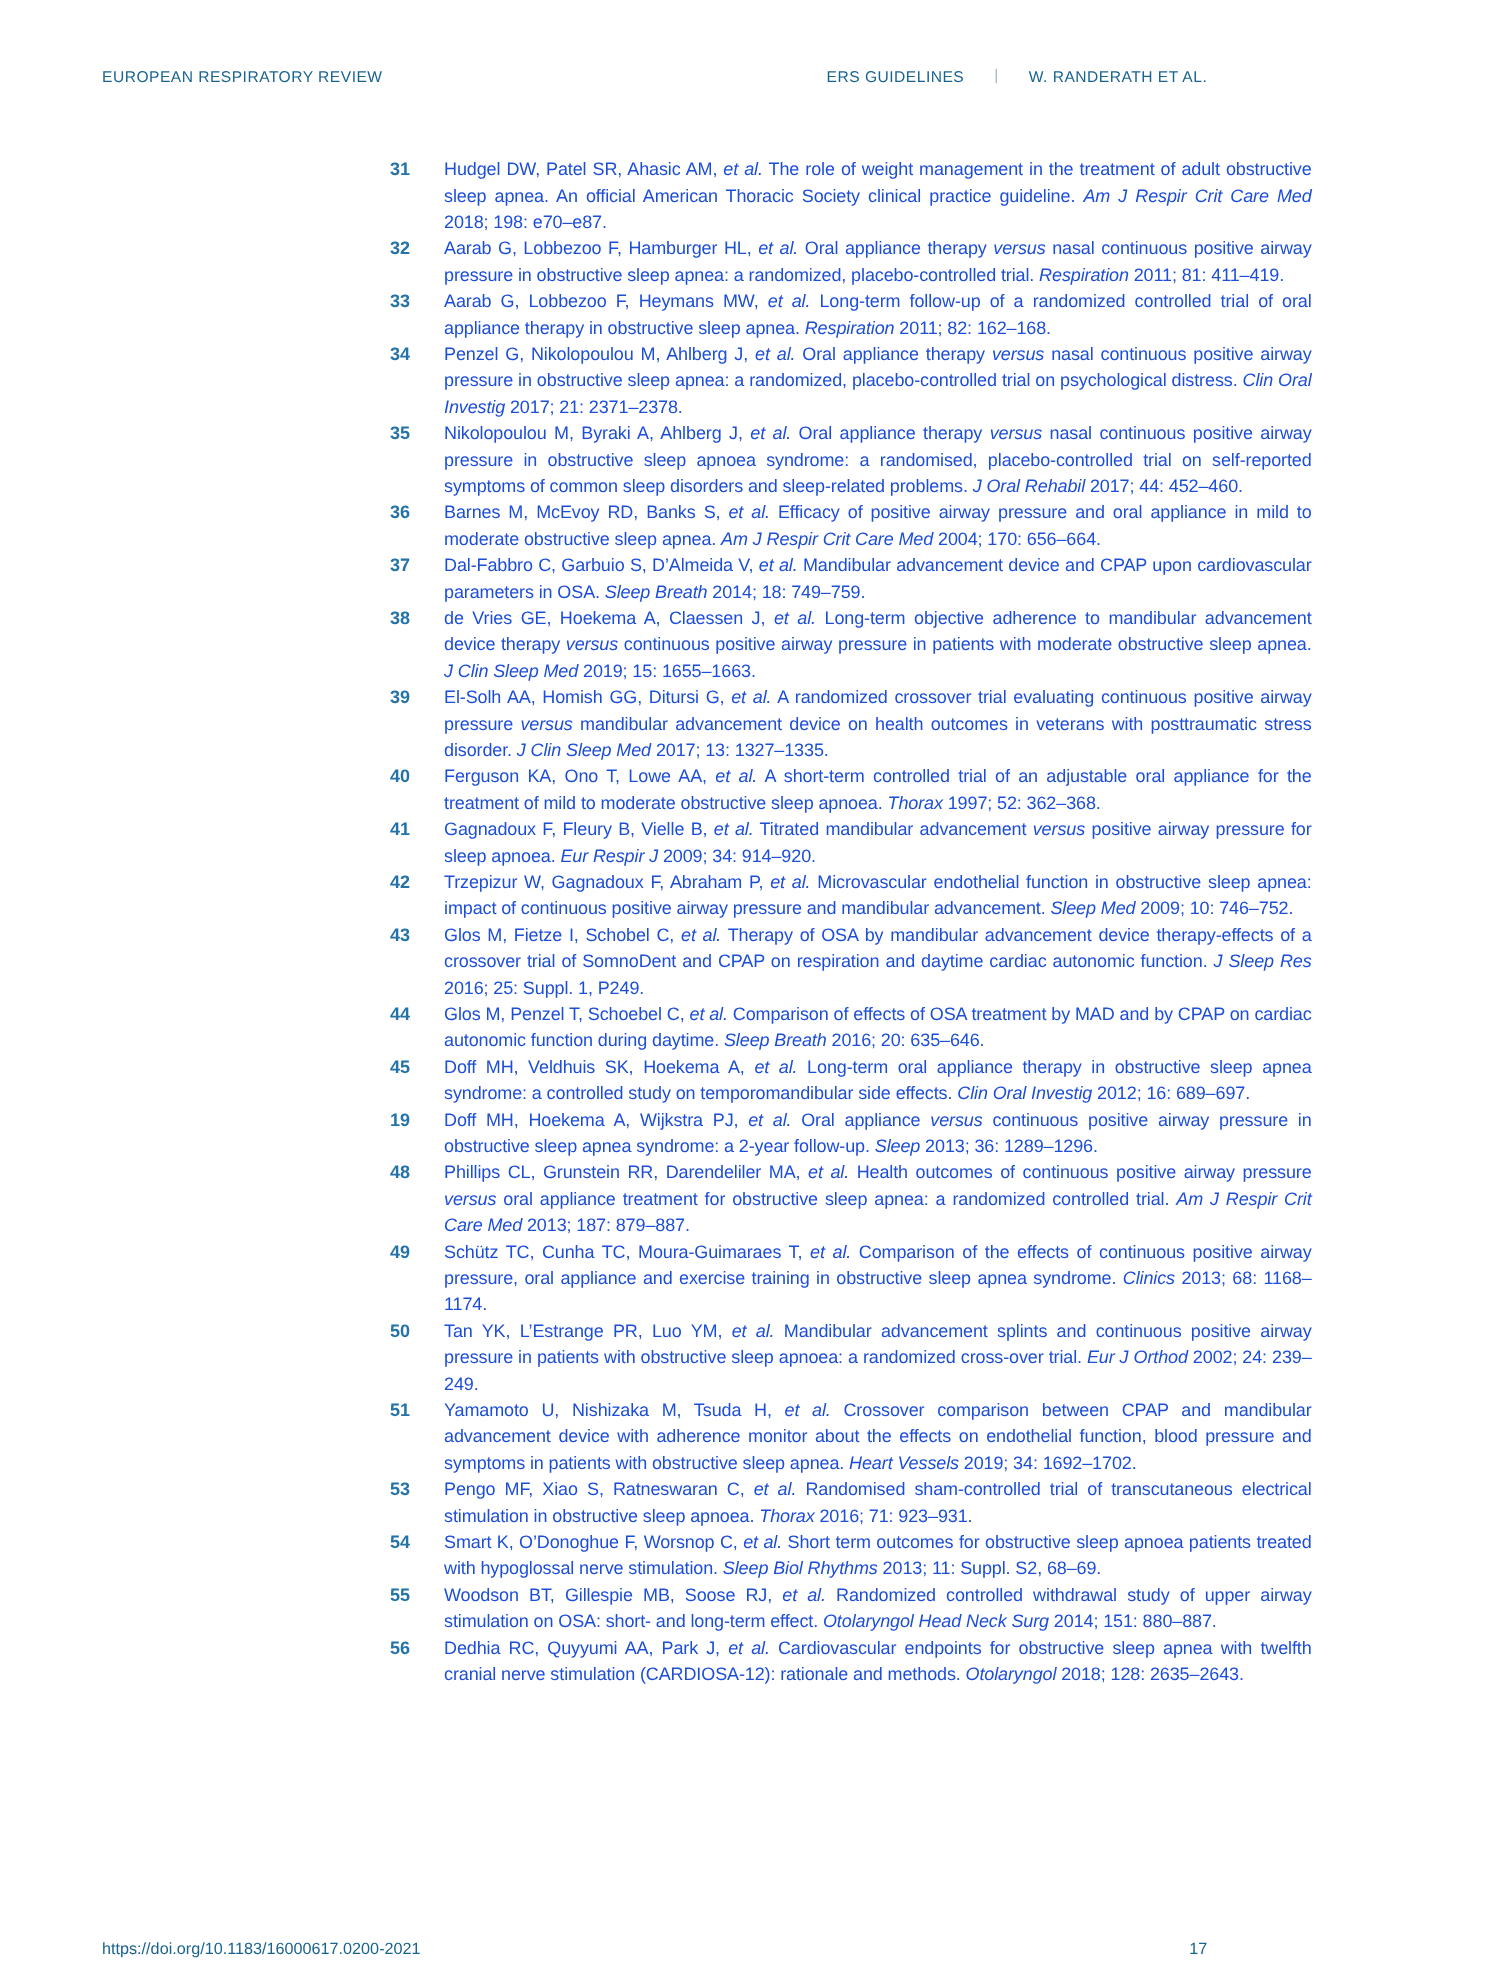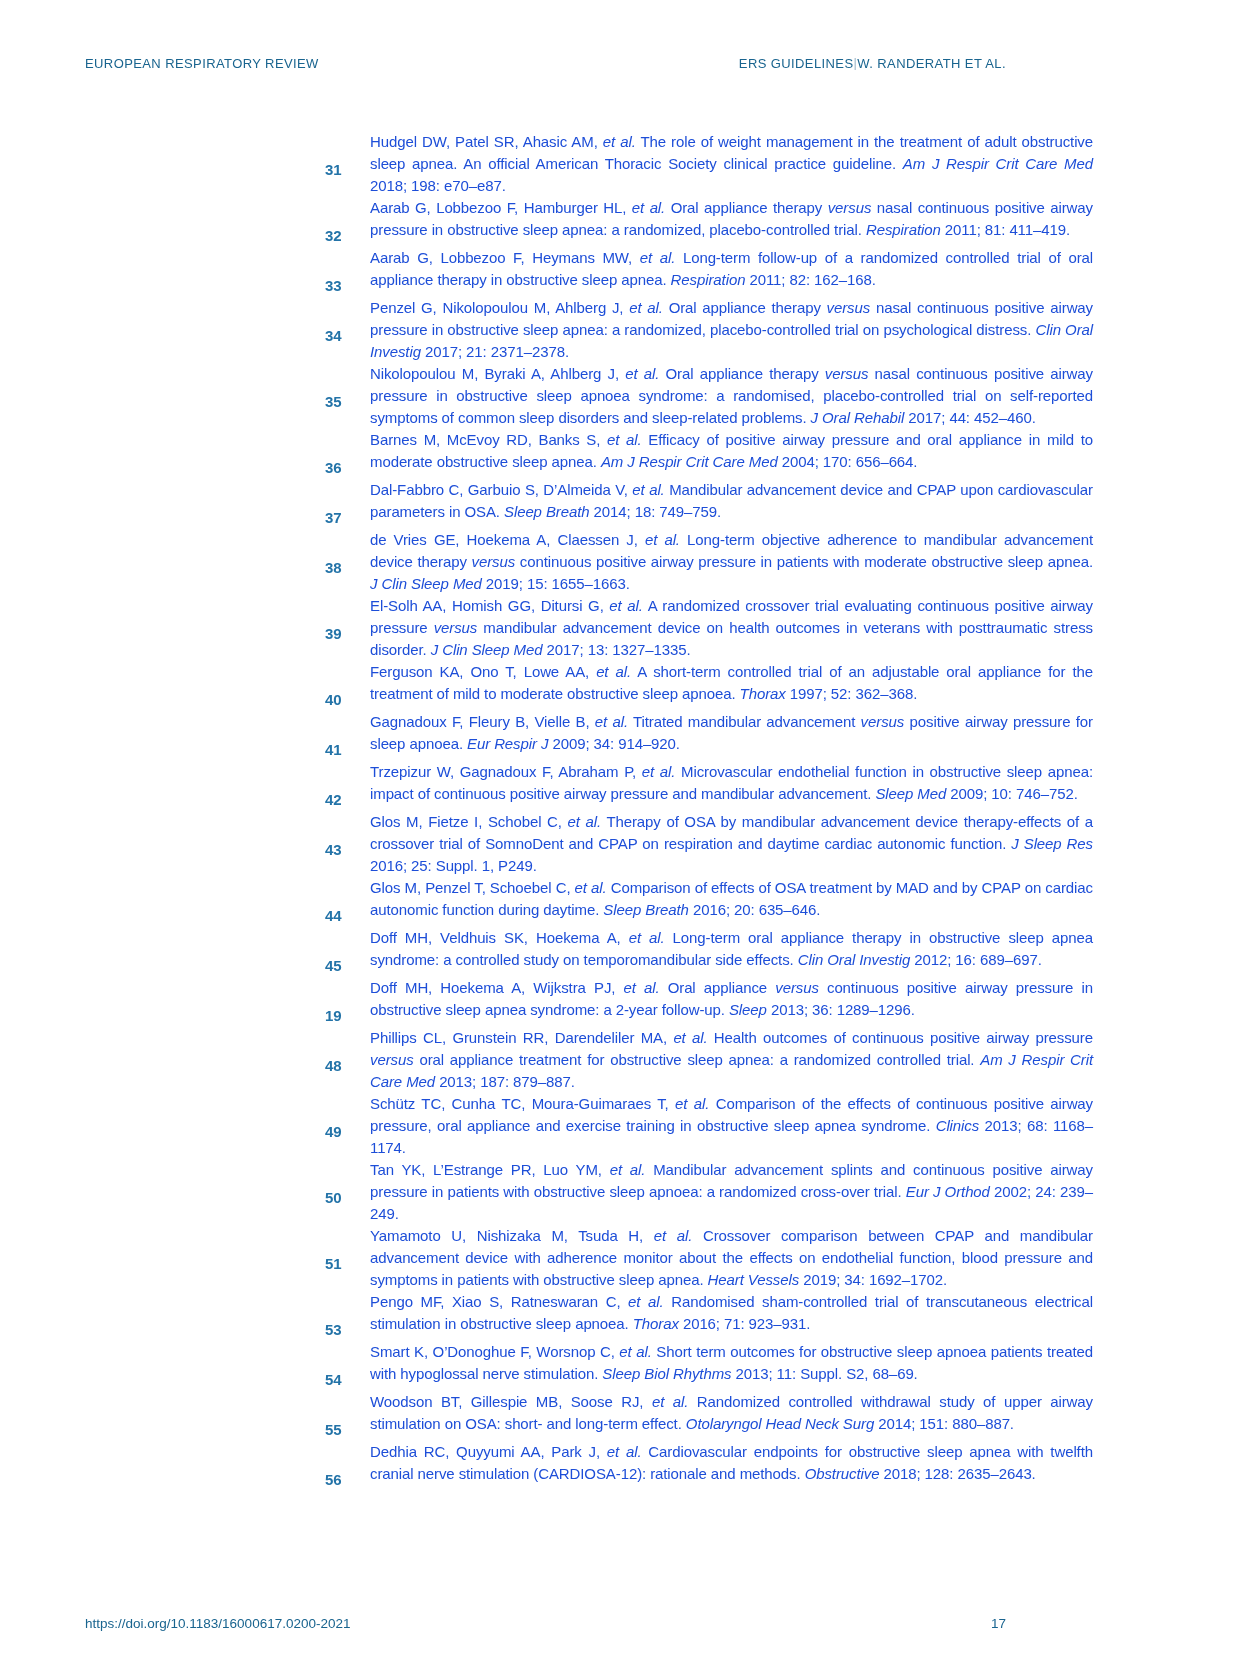--- a/index.html
+++ b/index.html
@@ -18,21 +18,21 @@
     display:flex;
     justify-content:space-between;
     align-items:baseline;
     font-size:13px;
     letter-spacing:.4px;
     color:#19648f;
   }
   .header .right{
     display:flex;
     align-items:baseline;
-    gap:0;
+    gap:25px;
     white-space:nowrap;
   }
   .header .sep{
     color:#9db8c9;
     font-weight:300;
     transform:translateY(-1px);
   }
   
   .refs{
     position:absolute;
@@ -42,21 +42,20 @@
   }
   .ref{
     display:grid;
     grid-template-columns:45px 1fr;
   }
   .ref-num{
     color:#2373a8;
     font-weight:700;
     font-size:15px;
     line-height:22px;
-    margin-top:28px;
   }
   .ref-text{
     margin:0;
     color:#1d4ed8;
     font-size:15px;
     line-height:22px;
     text-align:justify;
     letter-spacing:-0.1px;
   }
   .ref-text i{font-style:italic;}
@@ -176,21 +175,21 @@
       <div class="ref">
         <span class="ref-num">54</span>
         <p class="ref-text"><span>Smart K, O’Donoghue F, Worsnop C, </span><i>et al.</i><span> Short term outcomes for obstructive sleep apnoea patients treated with hypoglossal nerve stimulation. </span><i>Sleep Biol Rhythms</i><span> 2013; 11: Suppl. S2, 68–69.</span></p>
       </div>
       <div class="ref">
         <span class="ref-num">55</span>
         <p class="ref-text"><span>Woodson BT, Gillespie MB, Soose RJ, </span><i>et al.</i><span> Randomized controlled withdrawal study of upper airway stimulation on OSA: short- and long-term effect. </span><i>Otolaryngol Head Neck Surg</i><span> 2014; 151: 880–887.</span></p>
       </div>
       <div class="ref">
         <span class="ref-num">56</span>
-        <p class="ref-text"><span>Dedhia RC, Quyyumi AA, Park J, </span><i>et al.</i><span> Cardiovascular endpoints for obstructive sleep apnea with twelfth cranial nerve stimulation (CARDIOSA-12): rationale and methods. </span><i>Obstructive</i><span> 2018; 128: 2635–2643.</span></p>
+        <p class="ref-text"><span>Dedhia RC, Quyyumi AA, Park J, </span><i>et al.</i><span> Cardiovascular endpoints for obstructive sleep apnea with twelfth cranial nerve stimulation (CARDIOSA-12): rationale and methods. </span><i>Otolaryngol</i><span> 2018; 128: 2635–2643.</span></p>
       </div>
     </div>
 
   <div class="footer">
     <span class="doi">https://doi.org/10.1183/16000617.0200-2021</span>
     <span>17</span>
   </div>
 
 </div>
 

